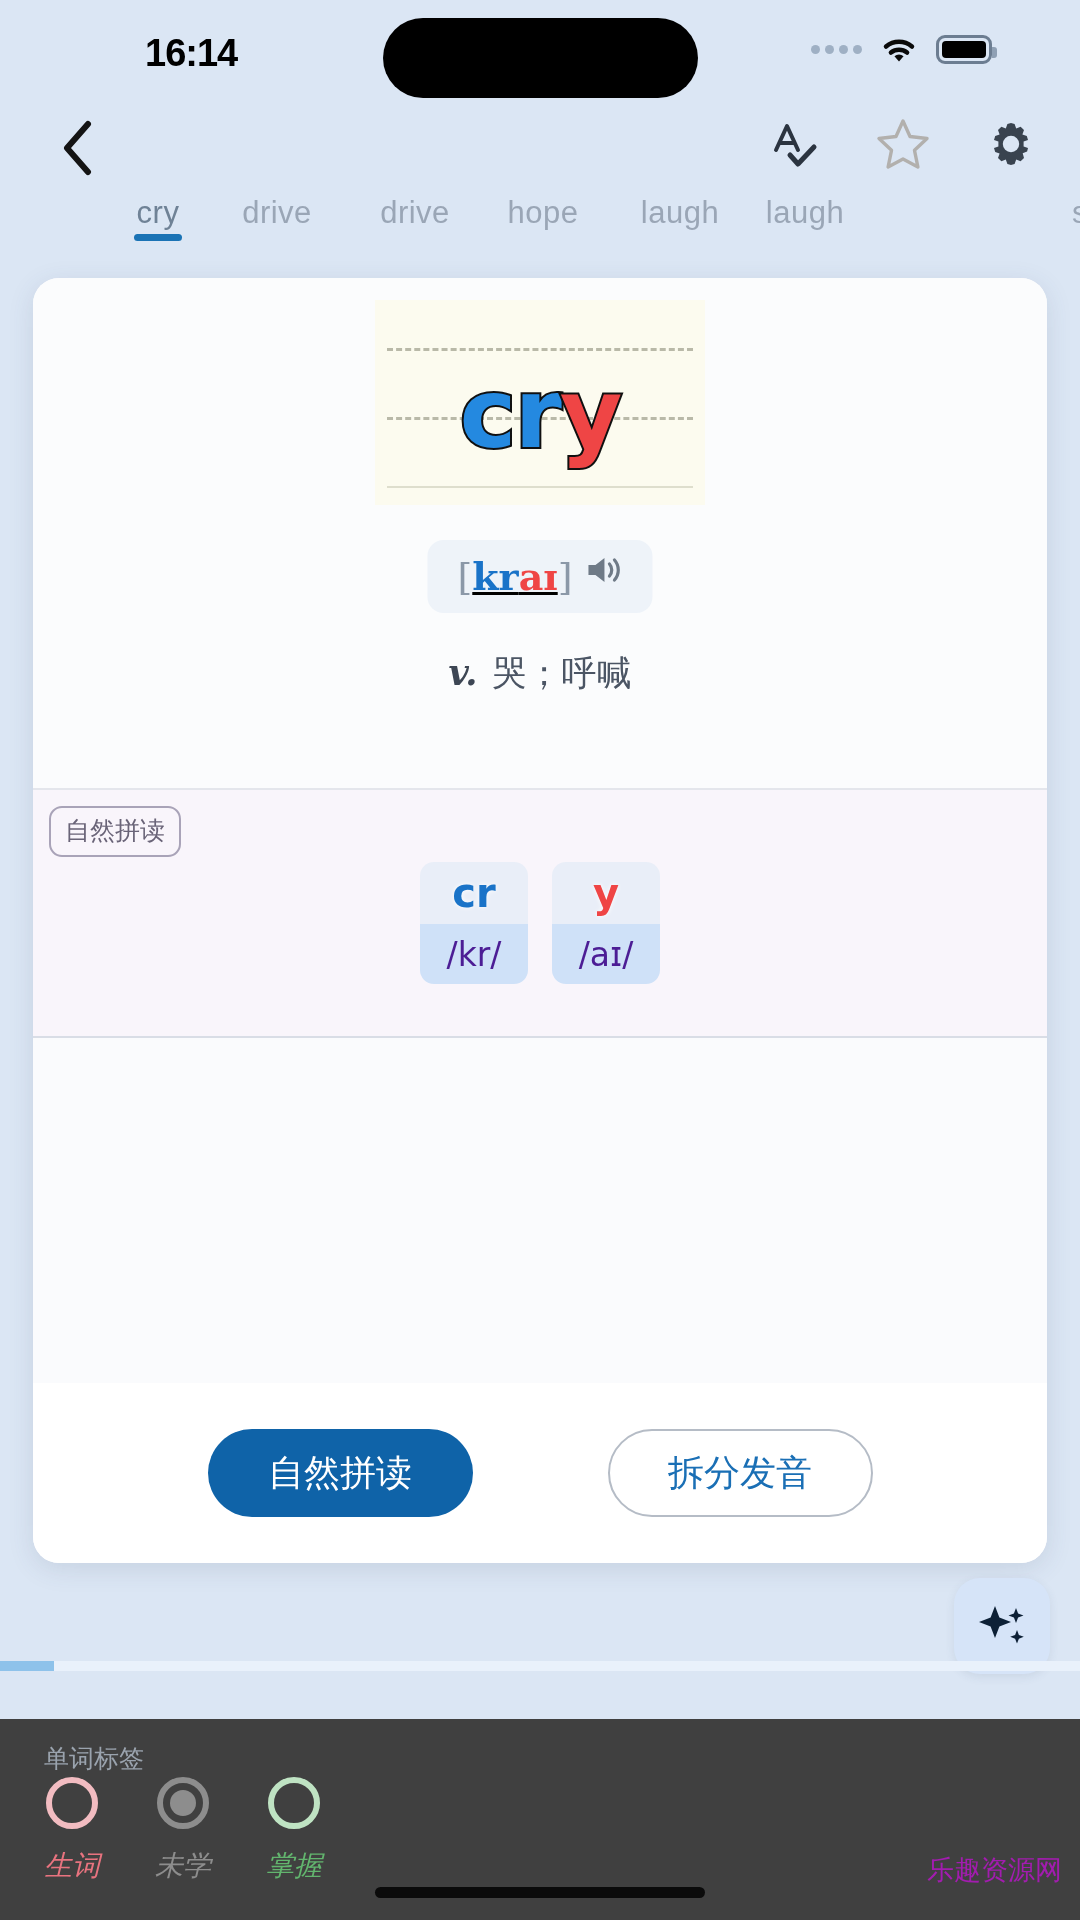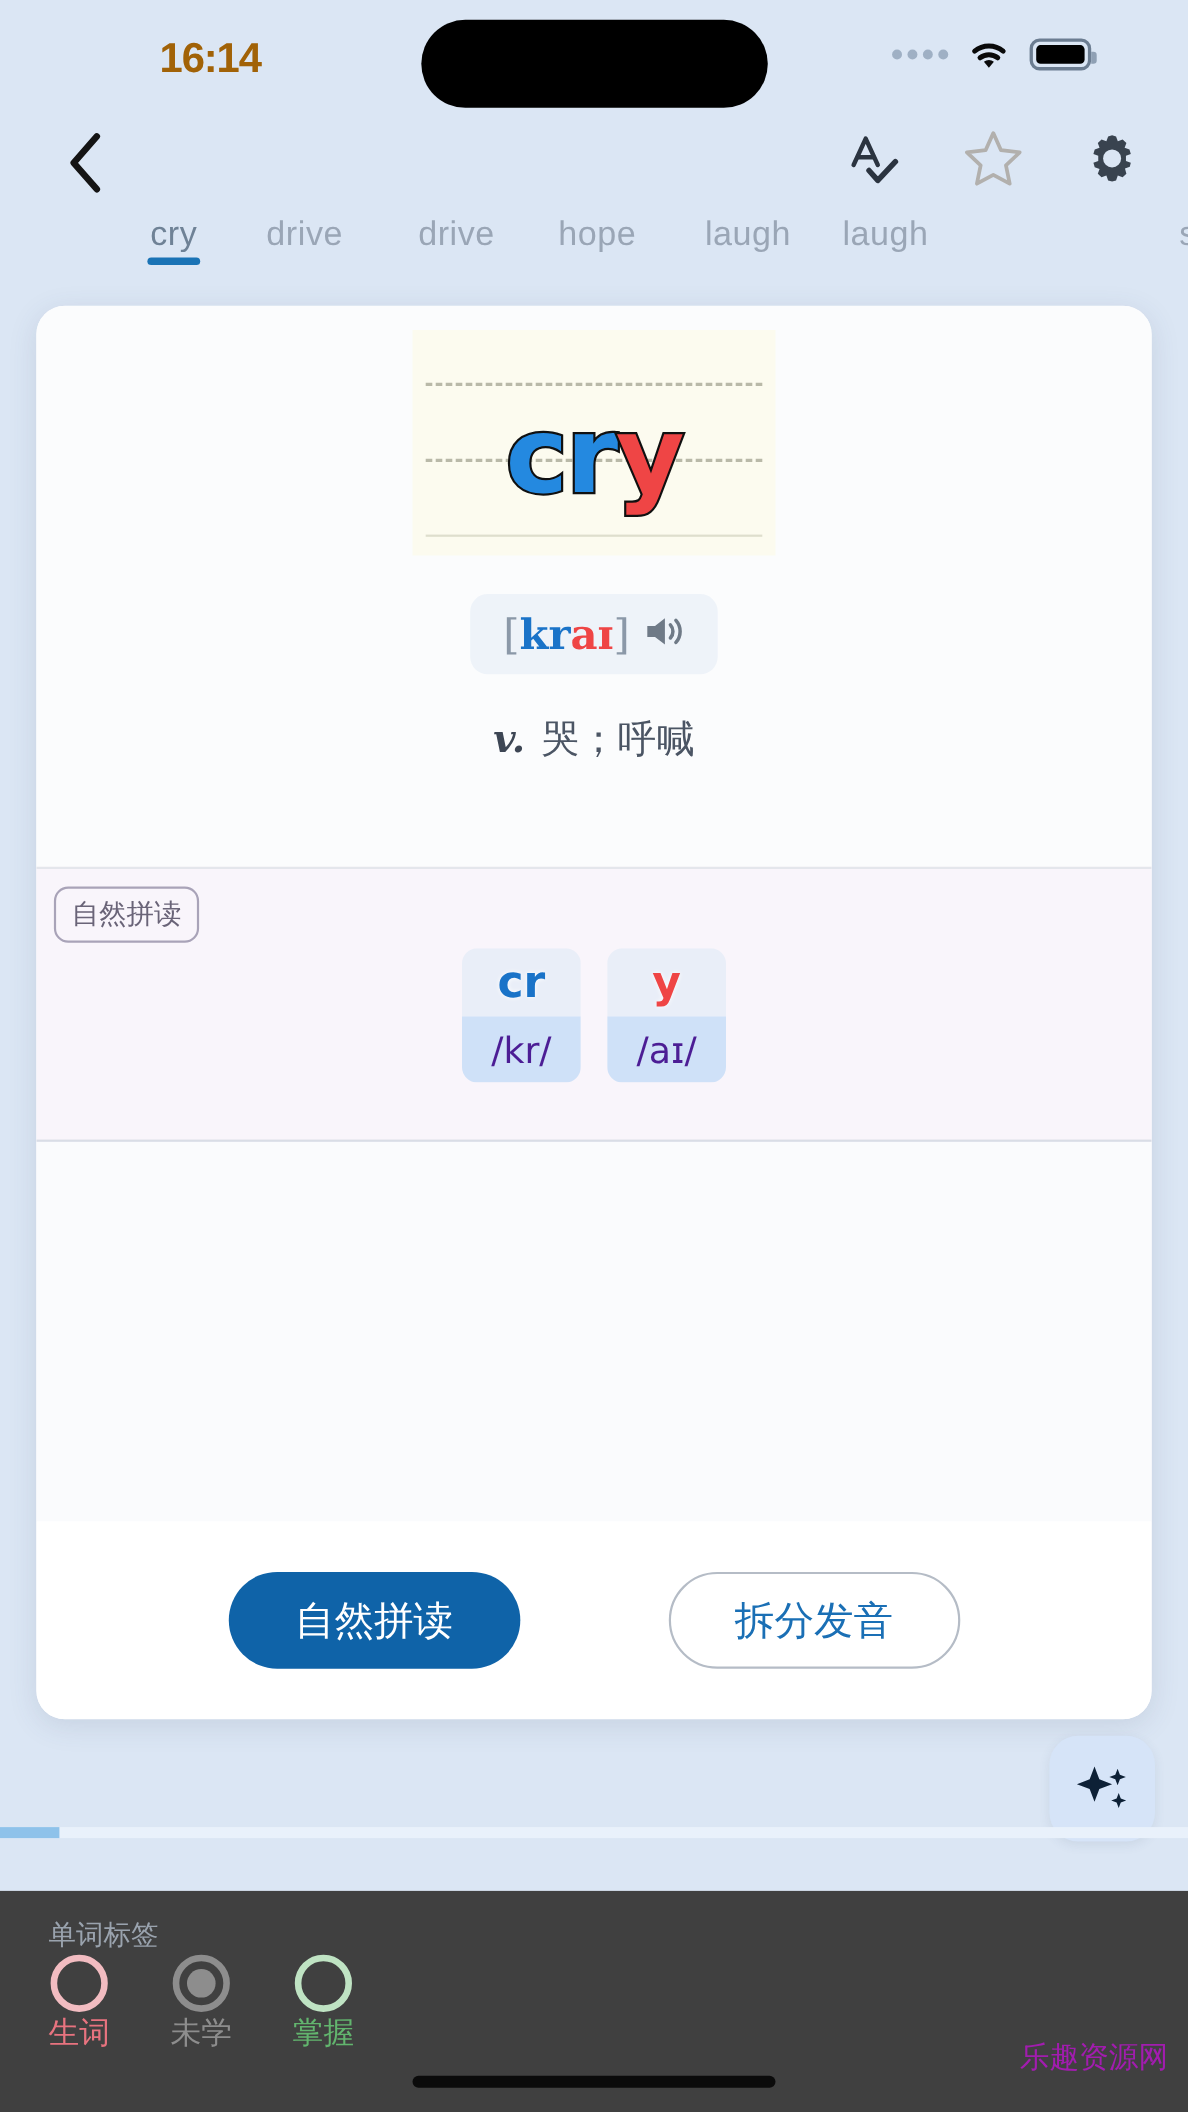--- a/index.html
+++ b/index.html
@@ -15,21 +15,21 @@
     background: #dbe6f4;
   }
 
   
   #status-bar {
     position: absolute; top: 0; left: 0;
     width: 1080px; height: 105px;
   }
   #status-time {
     position: absolute; left: 145px; top: 32px;
-    font-size: 38px; font-weight: 700; color: #a16207;
+    font-size: 38px; font-weight: 700; color: #000000;
     letter-spacing: -1px;
   }
   #dynamic-island {
     position: absolute; left: 383px; top: 18px;
     width: 315px; height: 80px;
     background: #000; border-radius: 42px;
   }
   #status-right {
     position: absolute; right: 88px; top: 33px;
     display: flex; align-items: center; gap: 16px;
@@ -120,22 +120,23 @@
     line-height: 1;
   }
   #headword .blue { color: #2489e0; -webkit-text-stroke: 4px #101010; paint-order: stroke fill; }
   #headword .red  { color: #ef4545; -webkit-text-stroke: 4px #101010; paint-order: stroke fill; }
 
   #phonetic-chip {
     position: absolute; left: 50%; transform: translateX(-50%);
     top: 262px;
     background: #eef3f9; border-radius: 16px;
     padding: 14px 30px 14px 30px;
-    display: flex; align-items: center; gap: 12px;
+    display: flex; gap: 12px;
     cursor: pointer;
+    text-decoration: underline;
   }
   #phonetic-chip .ph {
     font-family: "DejaVu Serif", serif;
     font-size: 38px; font-weight: 700; letter-spacing: 0px;
   }
   #phonetic-chip .brk { color:#8b98a8; font-weight:400; }
   #phonetic-chip .pb { color:#1a73c8; }
   #phonetic-chip .pr { color:#ef4545; }
 
   .defs {
@@ -238,21 +239,21 @@
   #tags {
     position: absolute; left: 44px; top: 58px;
     display: flex; gap: 55px;
   }
   .tag { display:flex; flex-direction: column; align-items:center; cursor:pointer; }
   .tag .ring {
     width: 52px; height: 52px; border-radius: 50%;
     border: 6px solid #ccc; display:flex; align-items:center; justify-content:center;
   }
   .tag .ring i { display:block; width: 26px; height: 26px; border-radius: 50%; }
-  .tag .tl { font-size: 28px; margin-top: 0; }
+  .tag .tl { font-size: 28px; margin-top: 18px; font-style: italic; }
   .tag.new .ring { border-color: #f2bcc1; }
   .tag.new .tl { color: #e8737f; }
   .tag.unlearned .ring { border-color: #8d8d8d; }
   .tag.unlearned .ring i { background: #8d8d8d; }
   .tag.unlearned .tl { color: #8d8d8d; }
   .tag.mastered .ring { border-color: #bfe3c3; }
   .tag.mastered .tl { color: #62b56e; }
 
   #next-btn {
     position: absolute; right: 40px; top: 57px;

